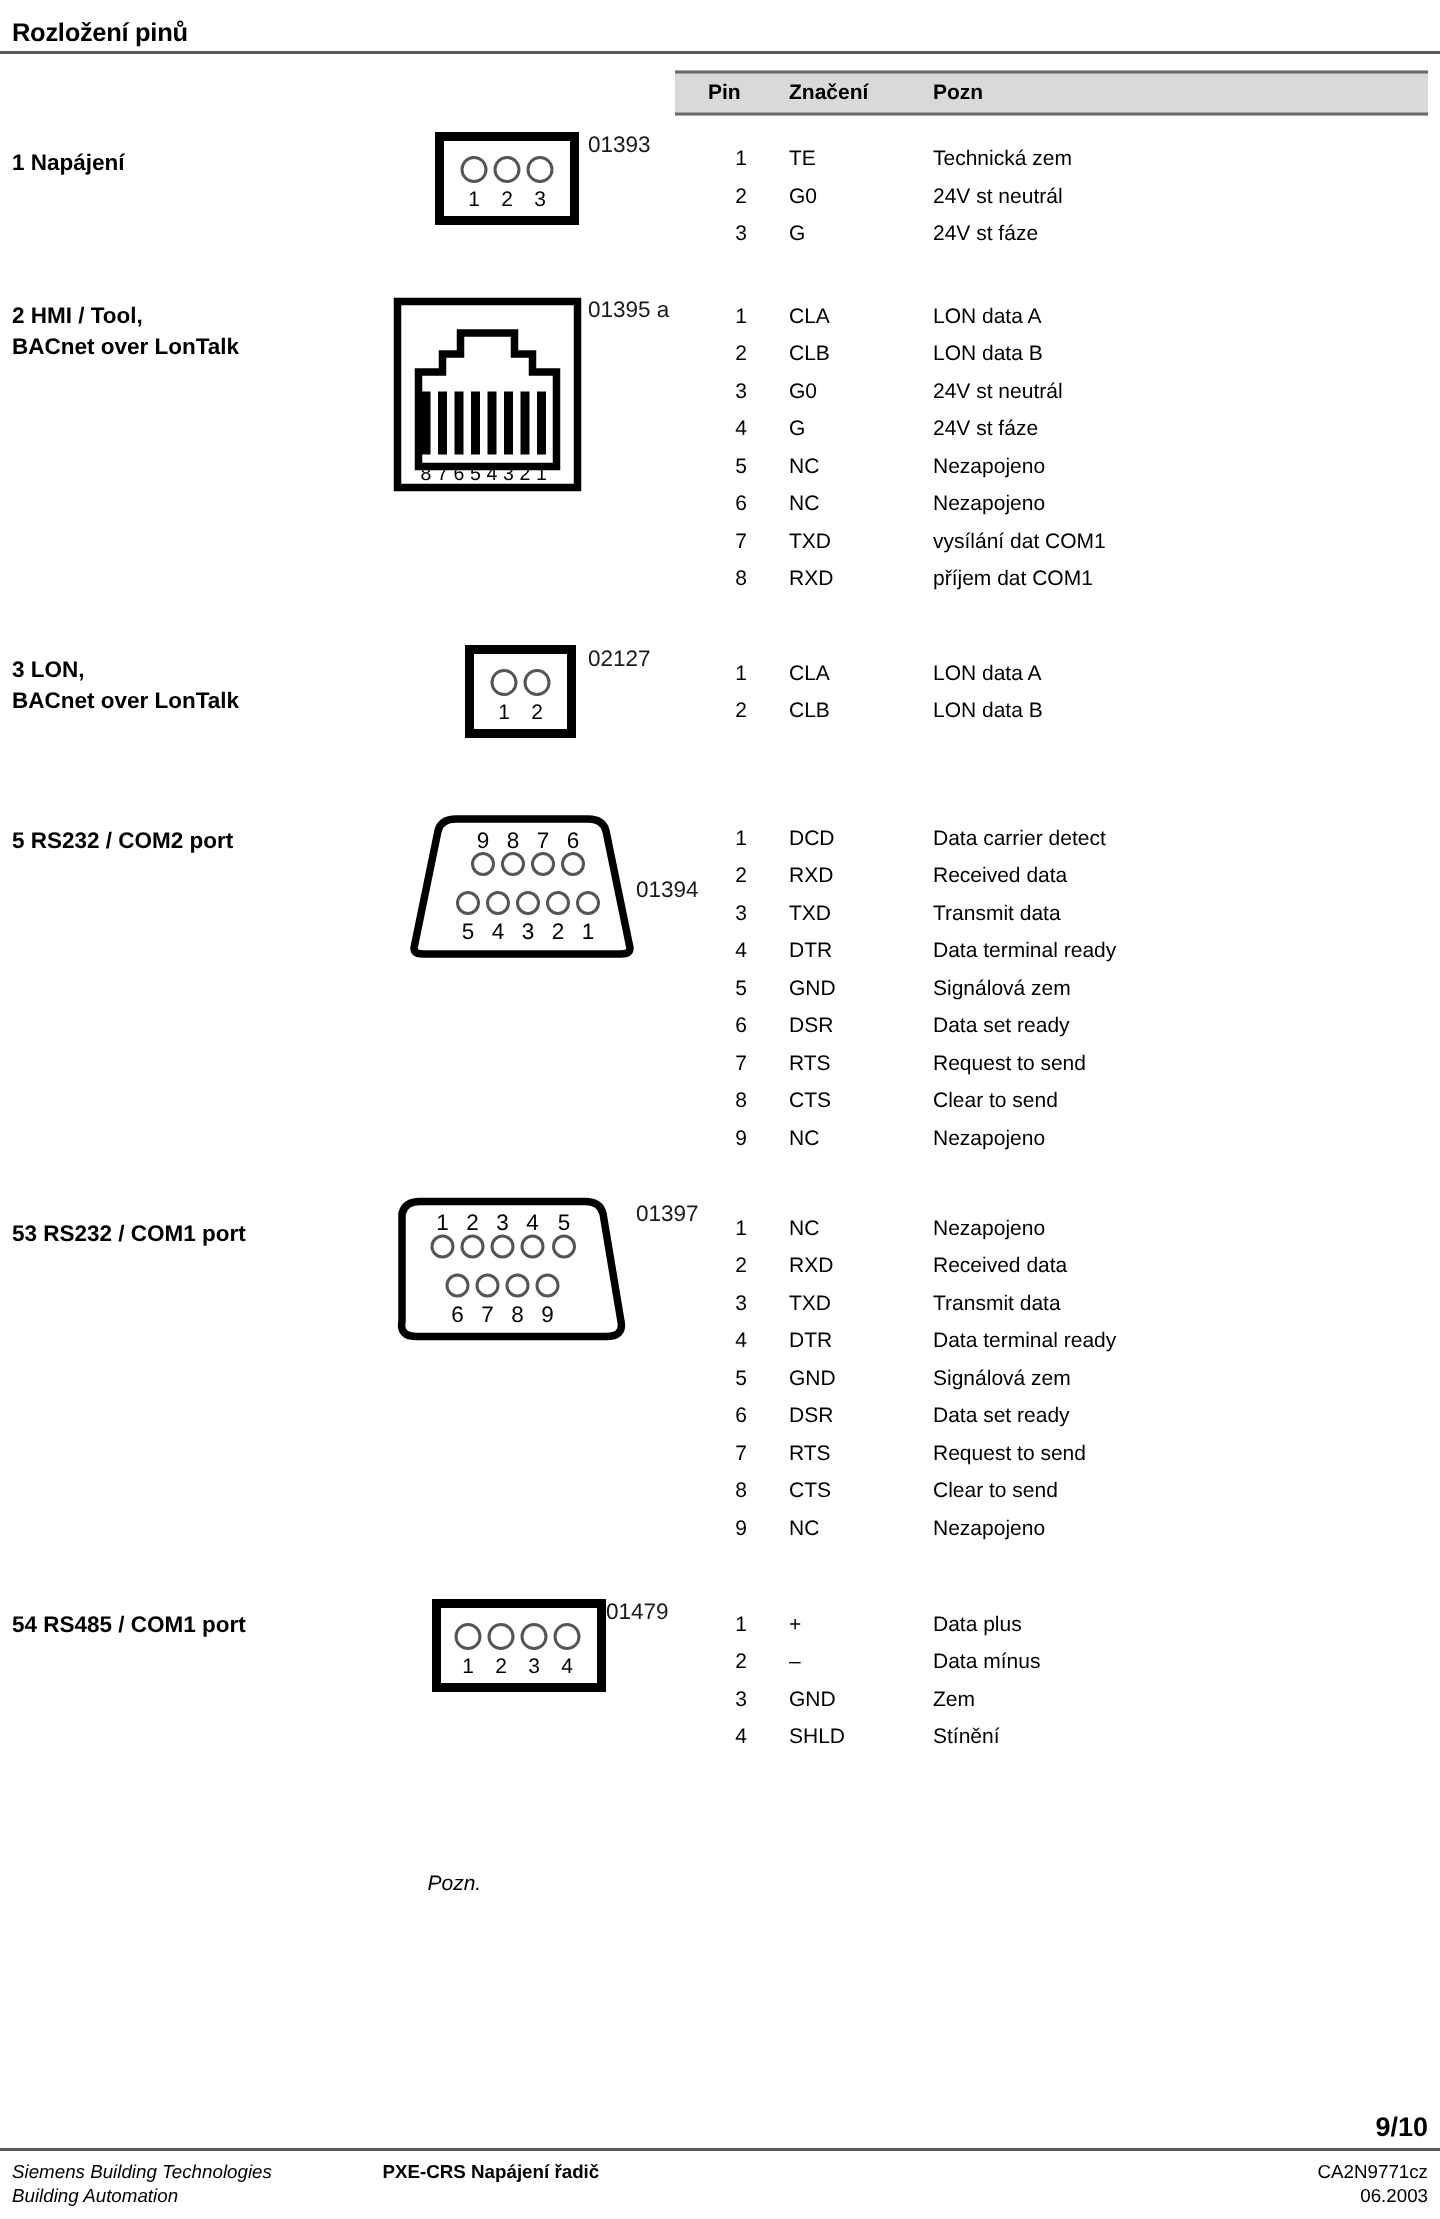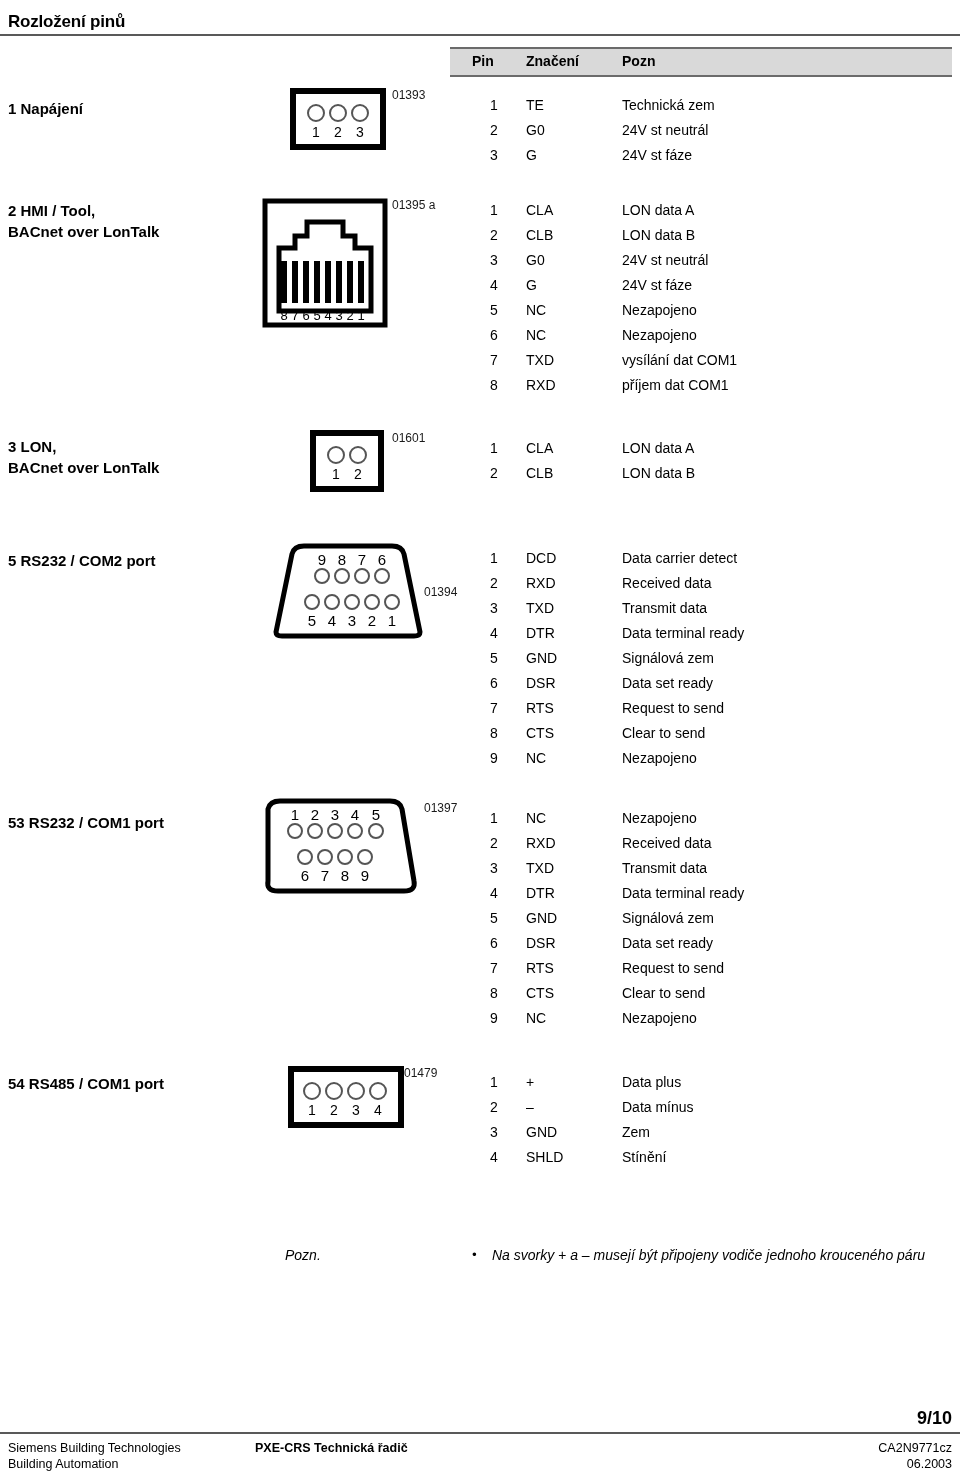--- a/index.html
+++ b/index.html
@@ -87,21 +87,21 @@
     position: absolute;
     left: 172px;
   }
 
   
   .conn {
     position: absolute;
   }
   .conn-code {
     position: absolute;
-    font-size: 12px;
+    font-size: 15px;
     color: #1a1a1a;
     white-space: nowrap;
   }
 
   
   #notes-label {
     position: absolute;
     left: 285px;
     top: 1247px;
     font-size: 14px;
@@ -146,21 +146,21 @@
     top: 1432px;
     width: 960px;
     height: 2px;
     background: #595959;
   }
   .footer-cell {
     position: absolute;
     font-size: 12.5px;
     line-height: 16px;
   }
-  #footer-company { left: 8px;  top: 1440px; }
+  #footer-company { left: 8px;  top: 1440px; font-style: italic; }
   #footer-product { left: 255px; top: 1440px; font-weight: bold; }
   #footer-docref  { right: 8px;  top: 1440px; text-align: right; }
 </style>
 </head>
 <body>
 
 <div id="page-title">Rozložení pinů</div>
 <div id="header-rule"></div>
 
 <div id="table-header">
@@ -275,21 +275,21 @@
 
 <div class="conn" style="left:310px; top:430px;">
   <svg width="74" height="62" viewBox="0 0 74 62">
     <rect x="3" y="3" width="68" height="56" fill="#ffffff" stroke="#000000" stroke-width="6"></rect>
     <circle cx="26" cy="25" r="8" fill="#ffffff" stroke="#555555" stroke-width="2"></circle>
     <circle cx="48" cy="25" r="8" fill="#ffffff" stroke="#555555" stroke-width="2"></circle>
     <text x="26" y="49" font-family="Liberation Sans, sans-serif" font-size="14" text-anchor="middle" fill="#000">1</text>
     <text x="48" y="49" font-family="Liberation Sans, sans-serif" font-size="14" text-anchor="middle" fill="#000">2</text>
   </svg>
 </div>
-<div class="conn-code" style="left:392px; top:431px;">01601</div>
+<div class="conn-code" style="left:392px; top:431px;">02127</div>
 
 <div class="pin-row" style="top:440px">
   <span class="c-pin">1</span>
   <span class="c-sign">CLA</span>
   <span class="c-desc">LON data A</span>
 </div>
 <div class="pin-row" style="top:465px">
   <span class="c-pin">2</span>
   <span class="c-sign">CLB</span>
   <span class="c-desc">LON data B</span>
@@ -474,27 +474,26 @@
   <span class="c-desc">Zem</span>
 </div>
 <div class="pin-row" style="top:1149px">
   <span class="c-pin">4</span>
   <span class="c-sign">SHLD</span>
   <span class="c-desc">Stínění</span>
 </div>
 
 <div id="notes-label">Pozn.</div>
 <ul id="notes-list">
-  <li>Na svorky + a – musejí být připojeny vodiče jednoho krouceného páru</li>
 </ul>
 
 <div id="page-number">9/10</div>
 <div id="footer-rule"></div>
 
 <div class="footer-cell" id="footer-company">
   <div>Siemens Building Technologies</div>
   <div>Building Automation</div>
 </div>
-<div class="footer-cell" id="footer-product">PXE-CRS Technická řadič</div>
+<div class="footer-cell" id="footer-product">PXE-CRS Napájení řadič</div>
 <div class="footer-cell" id="footer-docref">
   <div>CA2N9771cz</div>
   <div>06.2003</div>
 </div>
 
 </body></html>

